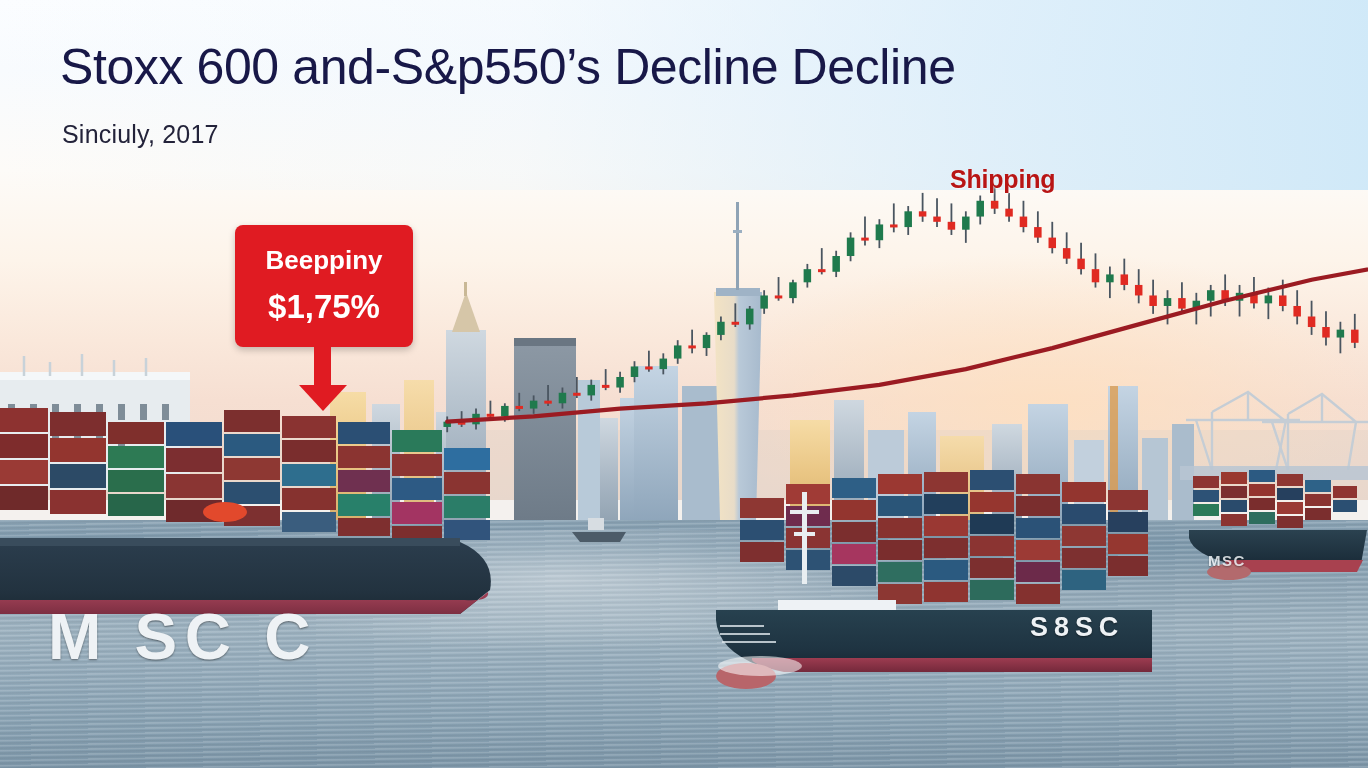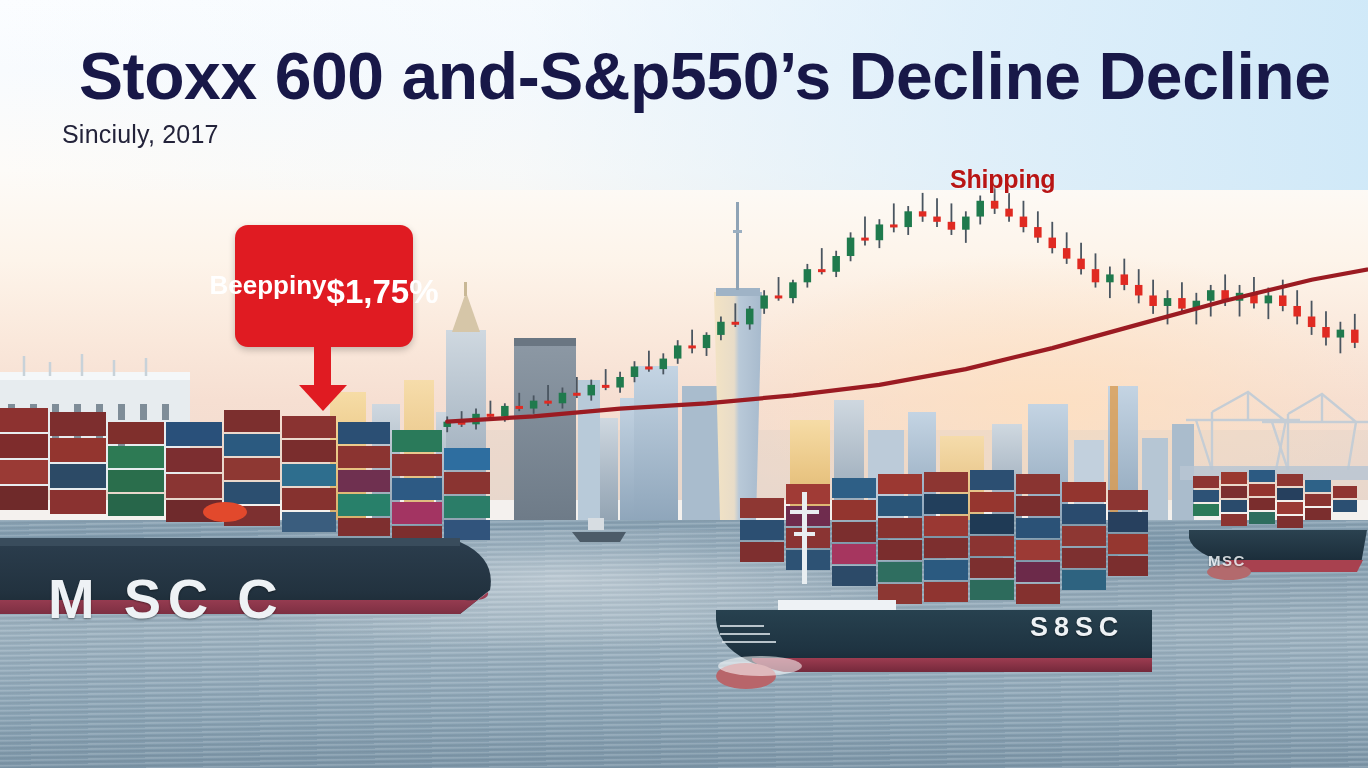--- a/index.html
+++ b/index.html
@@ -77,36 +77,36 @@
   
   .hull-text {
     font-weight:bold; color:#eef2f5; letter-spacing:.12em;
     text-shadow:0 1px 2px rgba(0,0,0,.45);
     white-space:nowrap;
   }
 
   
   .title {
     position:absolute; left:60px; top:38px;
-    font-size:66px; font-weight:bold; color:#181848;
-    letter-spacing:-0.4px; white-space:nowrap;margin-left:19px;
+    font-size:50px; font-weight:normal; color:#181848;
+    letter-spacing:-0.4px; white-space:nowrap;
   }
   .subtitle {
     position:absolute; left:62px; top:120px;
     font-size:25px; font-weight:400; color:#23233a;
     letter-spacing:.2px; white-space:nowrap;
   }
 
   
   .callout {
     position:absolute; left:235px; top:225px;
     width:178px; height:122px;
-    background:#e01b22; border-radius:13px;
+    background:#e01b22; border-radius:8px;
     box-shadow:0 3px 7px rgba(0,0,0,.22);
-    display:flex; flex-direction:row;
+    display:flex; flex-direction:column;
     align-items:center; justify-content:center;
     color:#ffffff;
   }
   .callout-label { font-size:26px; font-weight:bold; line-height:1.12; }
   .callout-value { font-size:33px; font-weight:bold; line-height:1.12; margin-top:13px; }
   .callout-stem {
     position:absolute; left:314px; top:345px;
     width:17px; height:43px; background:#e01b22;
   }
   .callout-arrow {
@@ -439,21 +439,21 @@
       <rect x="454" y="144" width="46" height="22" fill="#2b7d68"></rect>
       <rect x="454" y="168" width="46" height="20" fill="#31547c"></rect>
     </g>
 
     <ellipse cx="235" cy="160" rx="22" ry="10" fill="#e2492c"></ellipse>
 
     <path d="M0,190 L470,190 Q506,206 500,238 L470,262 L0,262 Z" fill="url(#hullL)"></path>
     <path d="M0,248 L474,248 Q500,250 498,240 L470,262 L0,262 Z" fill="url(#bootL)"></path>
     <rect x="0" y="186" width="470" height="8" fill="#394c5c"></rect>
   </svg>
-  <div class="hull-text" style="position:absolute;left:48px;top:566px;font-size:56px;">M SC C</div>
+  <div class="hull-text" style="position:absolute;left:48px;top:600px;font-size:64px;">M SC C</div>
 
   <svg style="position:absolute;left:700px;top:470px;width:460px;height:260px;" viewBox="0 0 460 260">
     <defs>
       <linearGradient id="hullC" x1="0" y1="0" x2="0" y2="1">
         <stop offset="0%" stop-color="#27414f"></stop>
           <stop offset="72%" stop-color="#1e3341"></stop>
         <stop offset="100%" stop-color="#172834"></stop>
       </linearGradient>
       <linearGradient id="bootC" x1="0" y1="0" x2="0" y2="1">
         <stop offset="0%" stop-color="#9d3c50"></stop>

